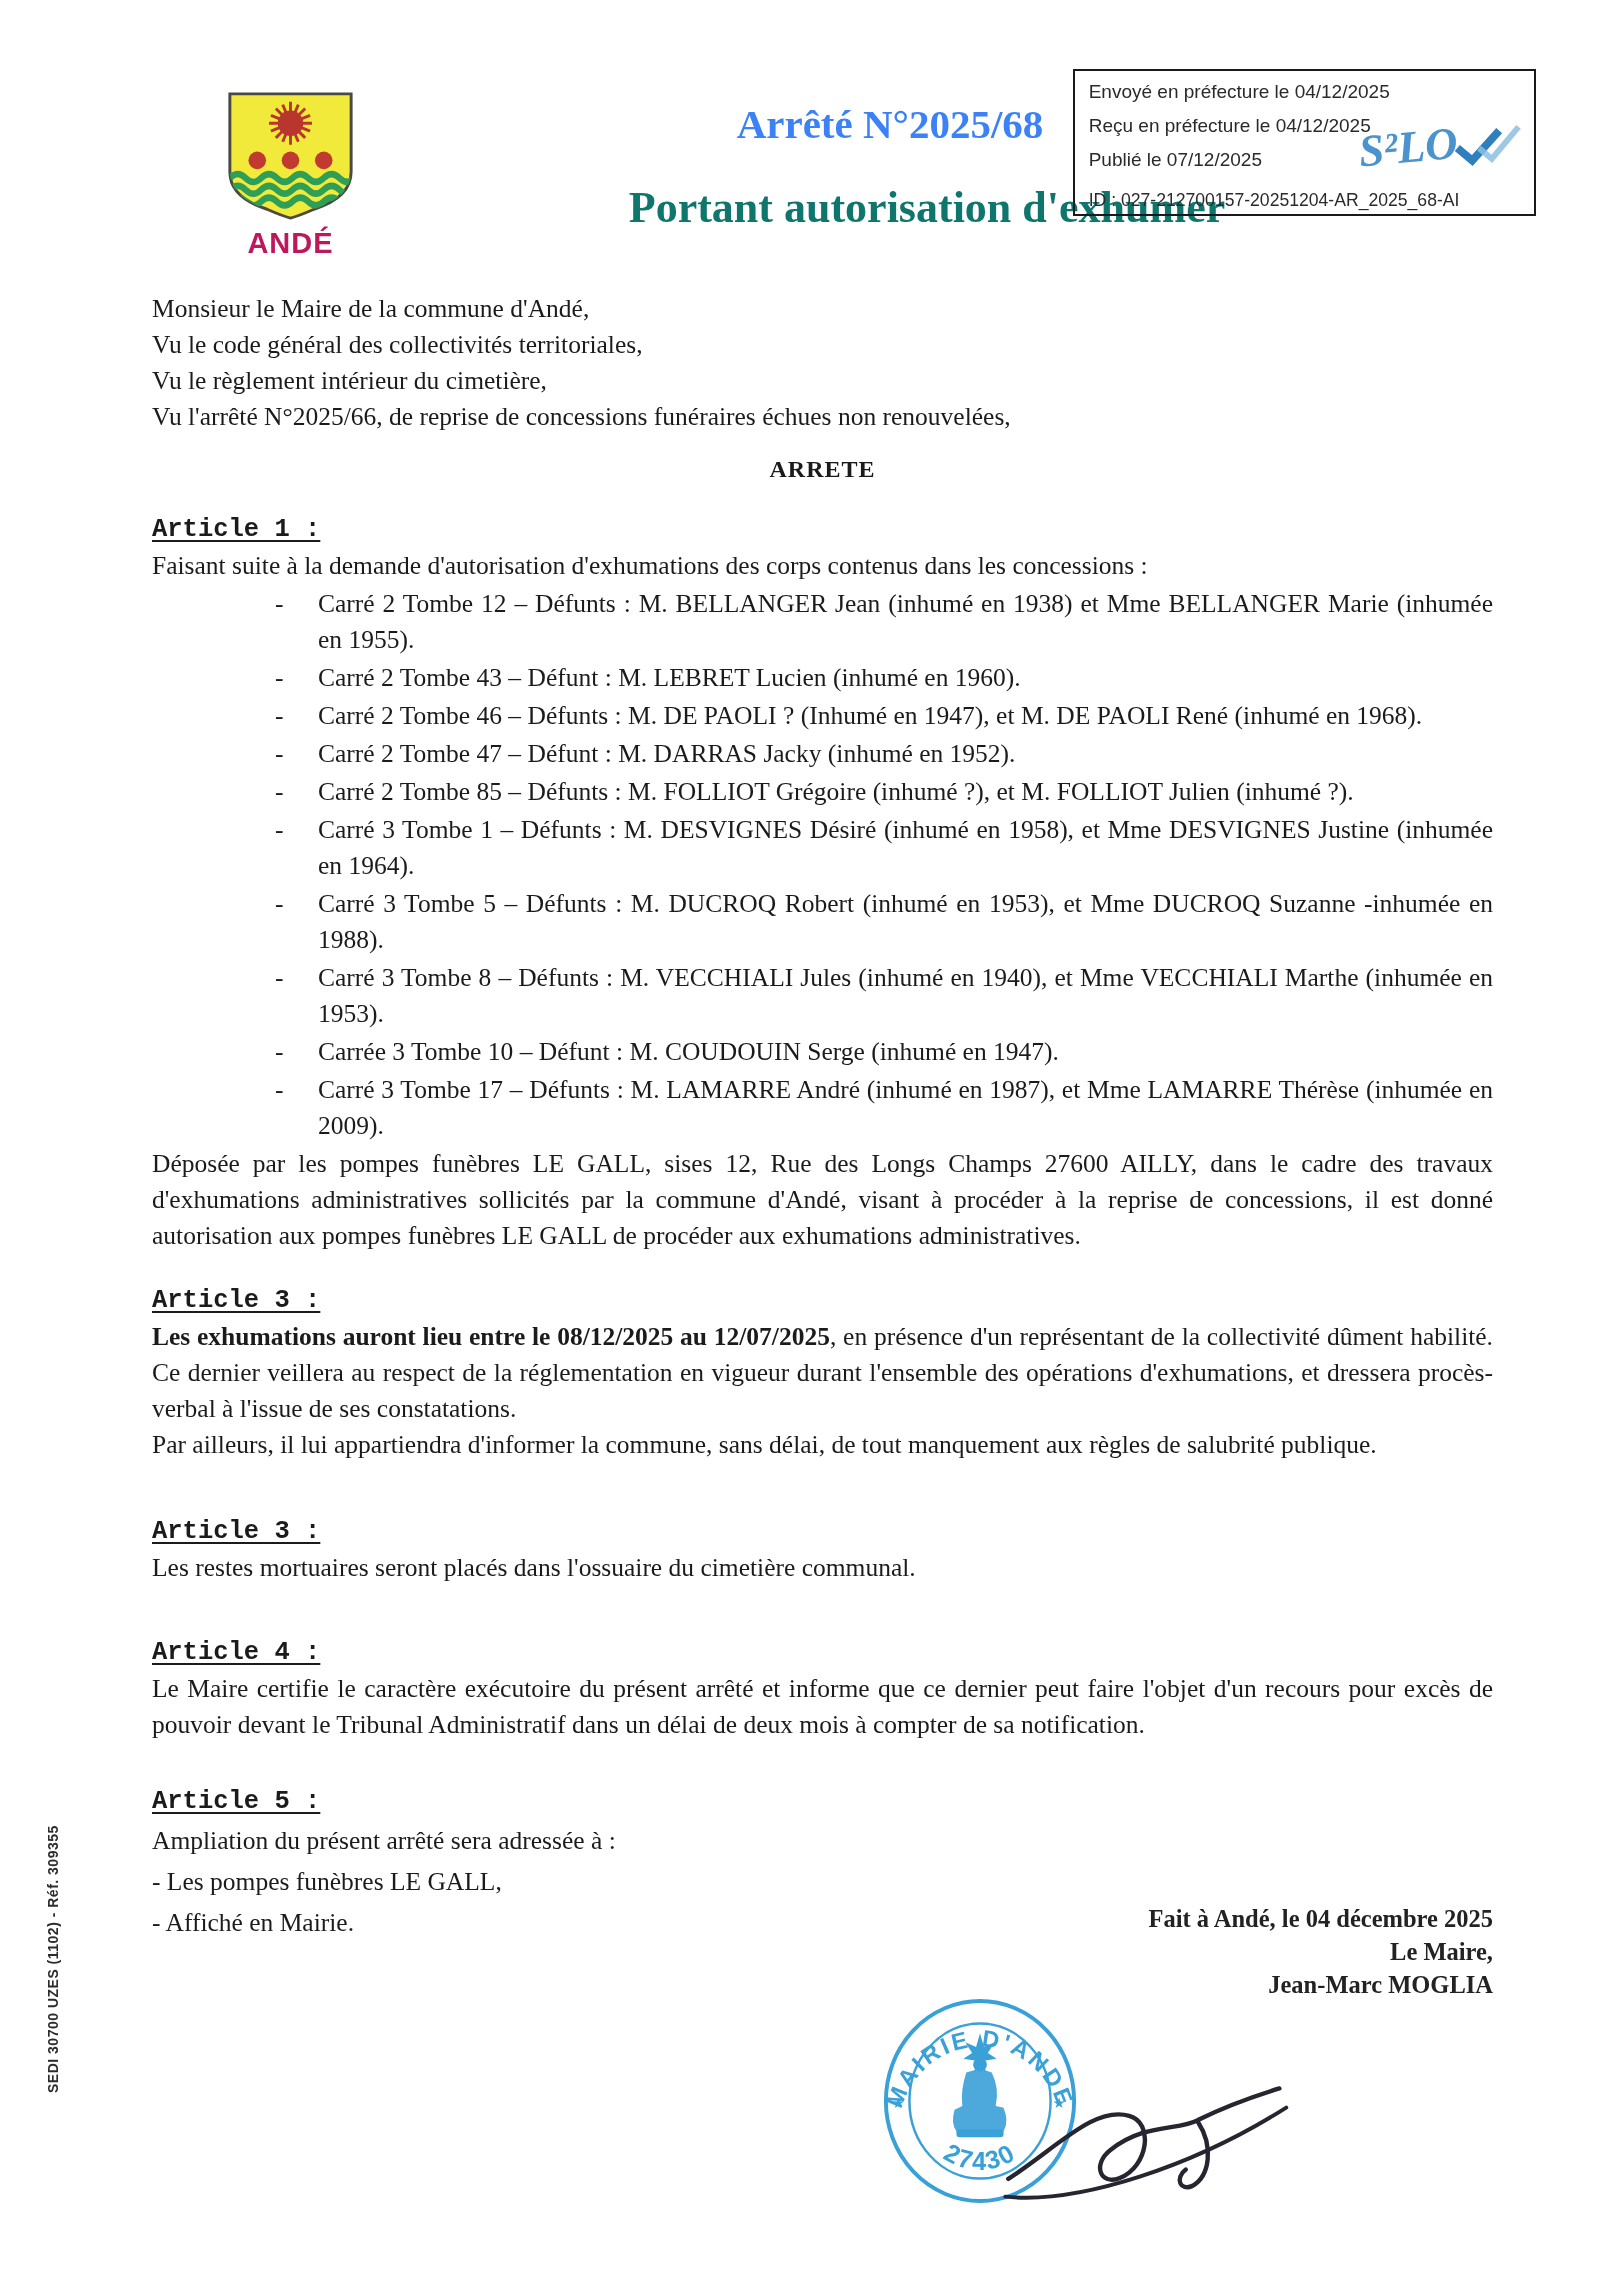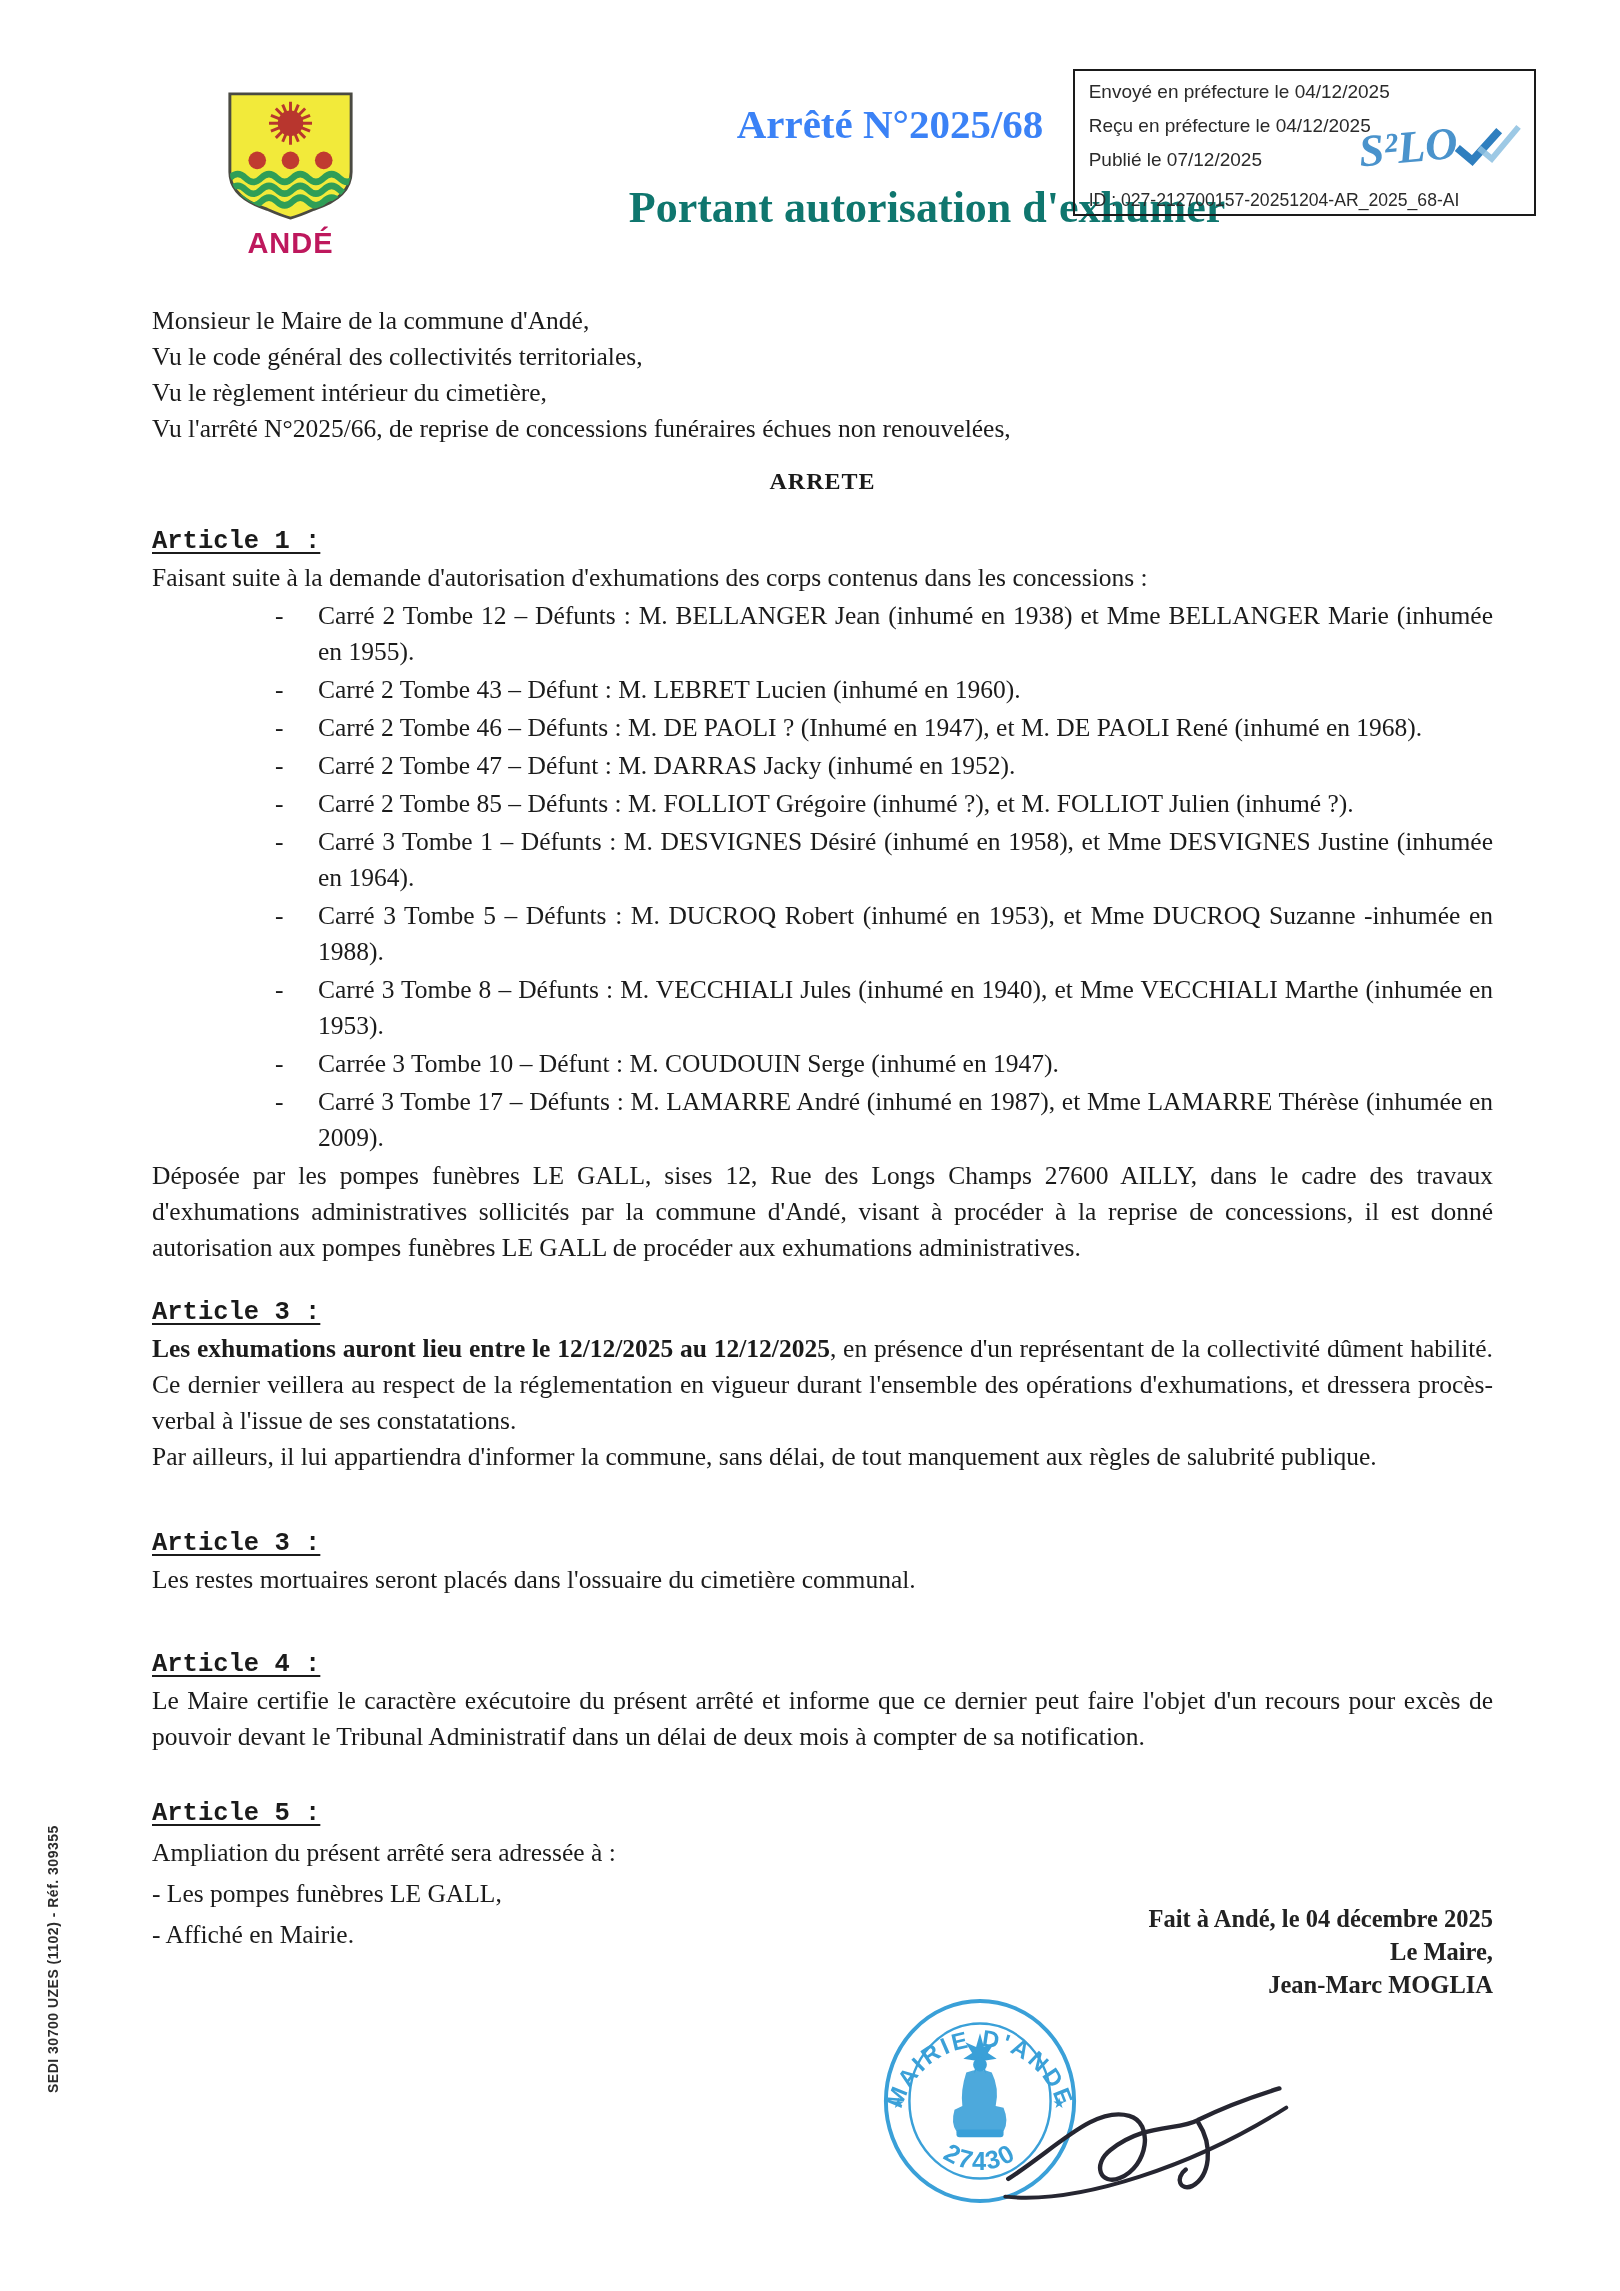--- a/index.html
+++ b/index.html
@@ -27,21 +27,21 @@
     border:2.5px solid #1a1a1a;background:transparent;z-index:2;
     font-family:"Liberation Sans", sans-serif;color:#2a2a2a;
   }
   .pref-line{display:block;margin:7.8px 0 0 13.7px;font-size:19px;line-height:26.5px;}
   .pref-id{
     position:absolute;left:13.7px;bottom:2.9px;font-size:17.6px;color:#2a2a2a;white-space:nowrap;
   }
   .s2lo{position:absolute;right:9.8px;top:43px;transform:rotate(-5deg);}
   
   .body-col{
-    position:absolute;left:152px;top:303px;width:1341px;
+    position:absolute;left:152px;top:291px;width:1341px;
     font-size:25.5px;line-height:36px;
   }
   .body-col p{margin:0;}
   .just{text-align:justify;}
   .pre-line{white-space:nowrap;}
   .decree-heading{
     text-align:center;font-size:24px;font-weight:700;letter-spacing:1px;
     margin:15.7px 0 25.5px 0;
   }
   .article-h{
@@ -172,21 +172,21 @@
           <span class="dtext">Carrée 3 Tombe 10 – Défunt : M. COUDOUIN Serge (inhumé en 1947).</span>
         </div>
       <div class="ditem">
           <span class="dash">-</span>
           <span class="dtext">Carré 3 Tombe 17 – Défunts : M. LAMARRE André (inhumé en 1987), et Mme LAMARRE Thérèse (inhumée en 2009).</span>
         </div>
     </div>
     <p class="just">Déposée par les pompes funèbres LE GALL, sises 12, Rue des Longs Champs 27600 AILLY, dans le cadre des travaux d'exhumations administratives sollicités par la commune d'Andé, visant à procéder à la reprise de concessions, il est donné autorisation aux pompes funèbres LE GALL de procéder aux exhumations administratives.</p>
 
     <h2 class="article-h mt-a2">Article 3 :</h2>
-    <p class="just"><strong>Les exhumations auront lieu entre le 12/12/2025 au 12/12/2025</strong><span>, en présence d'un représentant de la collectivité dûment habilité. Ce dernier veillera au respect de la réglementation en vigueur durant l'ensemble des opérations d'exhumations, et dressera procès-verbal à l'issue de ses constatations.</span></p>
+    <p class="just"><strong>Les exhumations auront lieu entre le 08/12/2025 au 12/07/2025</strong><span>, en présence d'un représentant de la collectivité dûment habilité. Ce dernier veillera au respect de la réglementation en vigueur durant l'ensemble des opérations d'exhumations, et dressera procès-verbal à l'issue de ses constatations.</span></p>
     <p class="just">Par ailleurs, il lui appartiendra d'informer la commune, sans délai, de tout manquement aux règles de salubrité publique.</p>
 
     <h2 class="article-h mt-a3">Article 3 :</h2>
     <p>Les restes mortuaires seront placés dans l'ossuaire du cimetière communal.</p>
 
     <h2 class="article-h mt-a4">Article 4 :</h2>
     <p class="just">Le Maire certifie le caractère exécutoire du présent arrêté et informe que ce dernier peut faire l'objet d'un recours pour excès de pouvoir devant le Tribunal Administratif dans un délai de deux mois à compter de sa notification.</p>
 
     <h2 class="article-h mt-a5">Article 5 :</h2>
     <p class="amp">Ampliation du présent arrêté sera adressée à :</p>

